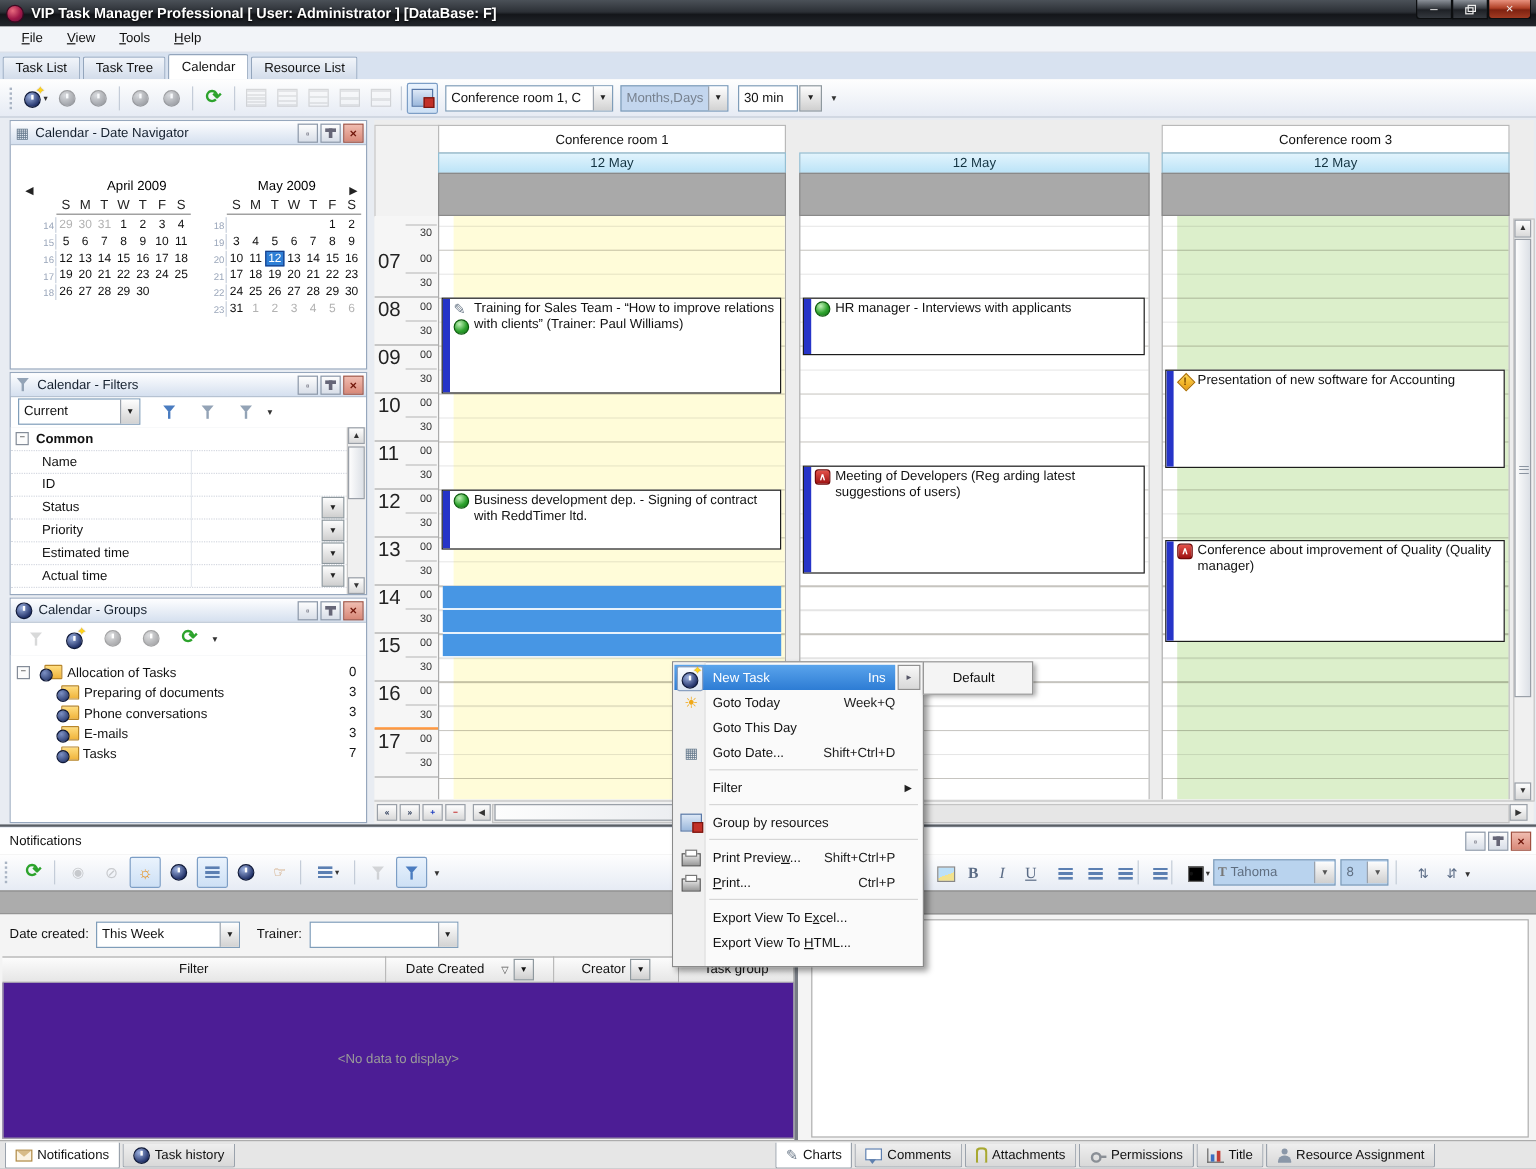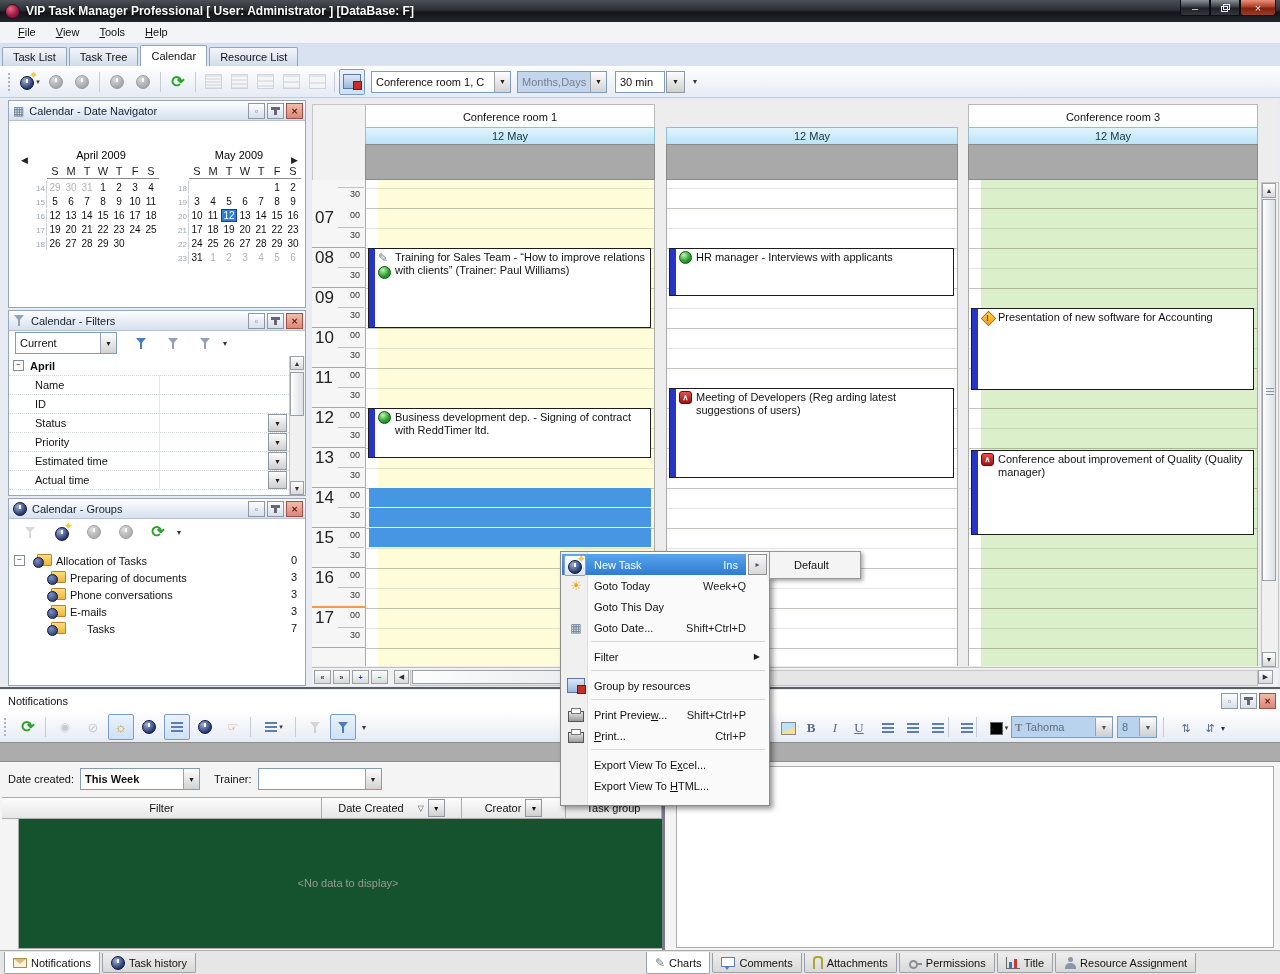--- a/index.html
+++ b/index.html
@@ -230,21 +230,21 @@
           <div class="pbtn" style="position: relative; width: 15px; height: 14px;">▫</div>
           <div class="pbtn" style="position: relative; width: 15px; height: 14px;">
             <div class="pinic" style="position: relative;"></div>
           </div>
           <div class="pbtn close" style="position: relative; width: 15px; height: 14px;">✕</div>
         </div>
       </div>
       <div style="position: absolute; left: 12px; top: 52px; width: 10px; height: 12px;"><span style="font-size: 9px; color: rgb(34, 34, 34);">◀</span></div>
       <div style="position: absolute; left: 282px; top: 52px; width: 10px; height: 12px;"><span style="font-size: 9px; color: rgb(34, 34, 34);">▶</span></div>
       <div style="position: absolute; left: 24px; top: 46px; width: 128px; height: 130px;">
-        <div style="position: absolute; left: 4px; top: 2px; width: 128px; text-align: center; color: rgb(0, 0, 0);">April 2009</div>
+        <div style="position: absolute; left: 17px; top: 2px; width: 128px; text-align: center; color: rgb(0, 0, 0);">April 2009</div>
         <div style="position: absolute; left: 14px; top: 18px; width: 16px; text-align: center; color: rgb(34, 34, 34);">S</div>
         <div style="position: absolute; left: 30px; top: 18px; width: 16px; text-align: center; color: rgb(34, 34, 34);">M</div>
         <div style="position: absolute; left: 46px; top: 18px; width: 16px; text-align: center; color: rgb(34, 34, 34);">T</div>
         <div style="position: absolute; left: 62px; top: 18px; width: 16px; text-align: center; color: rgb(34, 34, 34);">W</div>
         <div style="position: absolute; left: 78px; top: 18px; width: 16px; text-align: center; color: rgb(34, 34, 34);">T</div>
         <div style="position: absolute; left: 94px; top: 18px; width: 16px; text-align: center; color: rgb(34, 34, 34);">F</div>
         <div style="position: absolute; left: 110px; top: 18px; width: 16px; text-align: center; color: rgb(34, 34, 34);">S</div>
         <div style="position: absolute; left: 14px; top: 31px; width: 112px; height: 1px; background: rgb(138, 138, 138);"></div>
         <div class="dn-wk" style="position: absolute; left: 0px; top: 35px;">14</div>
         <div style="position: absolute; left: 13px; top: 34px; width: 1px; height: 13px; background: rgb(200, 208, 220);"></div>
@@ -375,21 +375,21 @@
           <div class="funnel" style="position: relative;"></div>
         </div>
         <div class="tbtn" style="position: relative; margin-left: 8px; width: 22px; height: 20px; display: flex; align-items: center; justify-content: center;">
           <div class="funnel" style="position: relative;"></div>
         </div>
         <span style="font-size: 8px; color: rgb(51, 51, 51); margin-left: 6px;">▾</span>
       </div>
       <div style="position: absolute; inset: 45px 0px 0px; background: rgb(255, 255, 255);">
         <div style="position: absolute; left: 0px; top: 0px; right: 16px; height: 19px; border-bottom: 1px dotted rgb(212, 216, 224); display: flex; align-items: center;">
           <div style="position: relative; width: 9px; height: 9px; margin-left: 4px; border: 1px solid rgb(132, 140, 152); background: rgb(252, 252, 252); font-size: 8px; line-height: 7px; text-align: center; color: rgb(51, 51, 51);">−</div>
-          <span style="margin-left: 6px; font-weight: bold;">April</span>
+          <span style="margin-left: 6px; font-weight: bold;">Common</span>
         </div>
         <div style="position: absolute; left: 0px; top: 19px; right: 16px; height: 19px; border-bottom: 1px dotted rgb(212, 216, 224); display: flex; align-items: center;">
           <span style="margin-left: 26px;">Name</span>
           <div style="position: absolute; left: 150px; top: 0px; width: 1px; height: 19px; background: rgb(228, 232, 238);"></div>
         </div>
         <div style="position: absolute; left: 0px; top: 38px; right: 16px; height: 19px; border-bottom: 1px dotted rgb(212, 216, 224); display: flex; align-items: center;">
           <span style="margin-left: 26px;">ID</span>
           <div style="position: absolute; left: 150px; top: 0px; width: 1px; height: 19px; background: rgb(228, 232, 238);"></div>
         </div>
         <div style="position: absolute; left: 0px; top: 57px; right: 16px; height: 19px; border-bottom: 1px dotted rgb(212, 216, 224); display: flex; align-items: center;">
@@ -484,21 +484,21 @@
             <div style="position: absolute; left: 0px; top: 3px; width: 9px; height: 9px; border-radius: 50%; background: radial-gradient(circle at 35% 30%, rgb(124, 144, 196), rgb(26, 42, 94)); border: 1px solid rgb(14, 24, 56);"></div>
           </div>
           <span style="margin-left: 5px;">E-mails</span>
           <div style="position: absolute; right: 8px; top: 2px; text-align: right; left: auto;">3</div>
         </div>
         <div style="position: absolute; left: 0px; top: 74px; right: 0px; height: 17px; display: flex; align-items: center;">
           <div style="position: relative; width: 18px; height: 13px; margin-left: 38px;">
             <div style="position: absolute; left: 4px; top: 0px; width: 13px; height: 10px; background: linear-gradient(rgb(255, 221, 126), rgb(240, 180, 60)); border: 1px solid rgb(184, 134, 42); border-radius: 1px;"></div>
             <div style="position: absolute; left: 0px; top: 3px; width: 9px; height: 9px; border-radius: 50%; background: radial-gradient(circle at 35% 30%, rgb(124, 144, 196), rgb(26, 42, 94)); border: 1px solid rgb(14, 24, 56);"></div>
           </div>
-          <span style="margin-left: 22px;">Tasks</span>
+          <span style="margin-left: 4px;">Tasks</span>
           <div style="position: absolute; right: 8px; top: 2px; text-align: right; left: auto;">7</div>
         </div>
       </div>
     </div>
     <div style="position: absolute; left: 312px; top: 100px; width: 966px; height: 586px; background: rgb(237, 237, 237);">
       <div style="position: absolute; left: 0px; top: 4px; width: 52px; height: 75px; background: rgb(242, 242, 242); border: 1px solid rgb(198, 198, 198);"></div>
       <div style="position: absolute; left: 0px; top: 80px; width: 53px; height: 486px; background: rgb(246, 246, 246); border-right: 1px solid rgb(154, 160, 168); overflow: hidden;">
         <div style="position: absolute; left: 26px; top: 7px; width: 26px; height: 1px; background: rgb(191, 191, 191);"></div>
         <div style="position: absolute; left: 30px; top: 9px; width: 18px; text-align: right; font-size: 9px; color: rgb(51, 51, 51);">30</div>
         <div style="position: absolute; left: 3px; top: 28px; width: 24px; font-size: 17px; color: rgb(34, 34, 34); font-family: &quot;Liberation Sans&quot;, sans-serif;">07</div>
@@ -685,21 +685,21 @@
           <div class="funnel" style="position: relative;"></div>
         </div>
         <div class="tbtn prs" style="position: relative; width: 24px; height: 24px; display: flex; align-items: center; justify-content: center; margin-left: 2px;">
           <div class="funnel blue" style="position: relative;"></div>
         </div>
         <span style="font-size: 8px; color: rgb(51, 51, 51); margin-left: 6px;">▾</span>
       </div>
       <div class="grayband" style="position: absolute; left: 0px; top: 52px; width: 662px; height: 20px;"></div>
       <div style="position: absolute; left: 0px; top: 72px; width: 662px; height: 34px; background: rgb(244, 244, 244); padding-left: 8px; display: flex; align-items: center;">
         <span>Date created:</span>
-        <div class="combo" style="position: relative; display: flex; width: 118px; margin-left: 6px; font-weight: bold;">
+        <div class="combo" style="position: relative; display: flex; width: 118px; margin-left: 6px;">
           <div class="val" style="flex: 1 1 0%;">This Week</div>
           <div class="ddb">▼</div>
         </div>
         <span style="margin-left: 14px;">Trainer:</span>
         <div class="combo" style="position: relative; display: flex; width: 122px; margin-left: 6px;">
           <div class="val" style="flex: 1 1 0%;"></div>
           <div class="ddb">▼</div>
         </div>
       </div>
       <div class="colhdr" style="position: absolute; left: 2px; top: 107px; width: 320px; height: 22px;">
@@ -710,21 +710,21 @@
         <span style="font-size: 8px; color: rgb(85, 85, 85); margin-left: 14px;">▽</span>
         <div style="position: relative; width: 15px; height: 16px; margin-left: 4px; display: flex; align-items: center; justify-content: center; font-size: 7px; background: linear-gradient(rgb(253, 253, 253), rgb(207, 207, 207)); border: 1px solid rgb(142, 152, 158);">▼</div>
       </div>
       <div class="colhdr" style="position: absolute; left: 462px; top: 107px; width: 104px; height: 22px;">
         <span>Creator</span>
         <div style="position: relative; width: 15px; height: 16px; margin-left: 4px; display: flex; align-items: center; justify-content: center; font-size: 7px; background: linear-gradient(rgb(253, 253, 253), rgb(207, 207, 207)); border: 1px solid rgb(142, 152, 158);">▼</div>
       </div>
       <div class="colhdr" style="position: absolute; left: 566px; top: 107px; width: 96px; height: 22px;">
         <span>Task group</span>
       </div>
-      <div style="position: absolute; left: 18px; top: 129px; width: 658px; height: 129px; background: #14532d; border-right: 1px solid rgb(172, 172, 172); border-bottom: 1px solid rgb(172, 172, 172); border-left: 1px solid rgb(172, 172, 172); border-image: initial; border-top: none;">
+      <div style="position: absolute; left: 2px; top: 129px; width: 658px; height: 129px; background: #4c1d95; border-right: 1px solid rgb(172, 172, 172); border-bottom: 1px solid rgb(172, 172, 172); border-left: 1px solid rgb(172, 172, 172); border-image: initial; border-top: none;">
         <div style="position: absolute; left: 0px; top: 58px; width: 658px; text-align: center; color: rgb(154, 154, 154);">&lt;No data to display&gt;</div>
       </div>
     </div>
     <div style="position: absolute; left: 662px; top: 690px; width: 618px; height: 260px; background: rgb(244, 244, 244);">
       <div style="position: absolute; left: 0px; top: 0px; width: 3px; height: 260px; background: rgb(119, 124, 132);"></div>
       <div style="position: absolute; left: 3px; top: 0px; width: 615px; height: 22px; background: rgb(255, 255, 255); border-bottom: 1px solid rgb(216, 216, 216); display: flex; align-items: center;">
         <div style="position: absolute; right: 4px; top: 3px; gap: 2px; display: flex; align-items: center; left: auto;">
           <div class="pbtn" style="position: relative; width: 15px; height: 14px;">▫</div>
           <div class="pbtn" style="position: relative; width: 15px; height: 14px;">
             <div class="pinic" style="position: relative;"></div>

